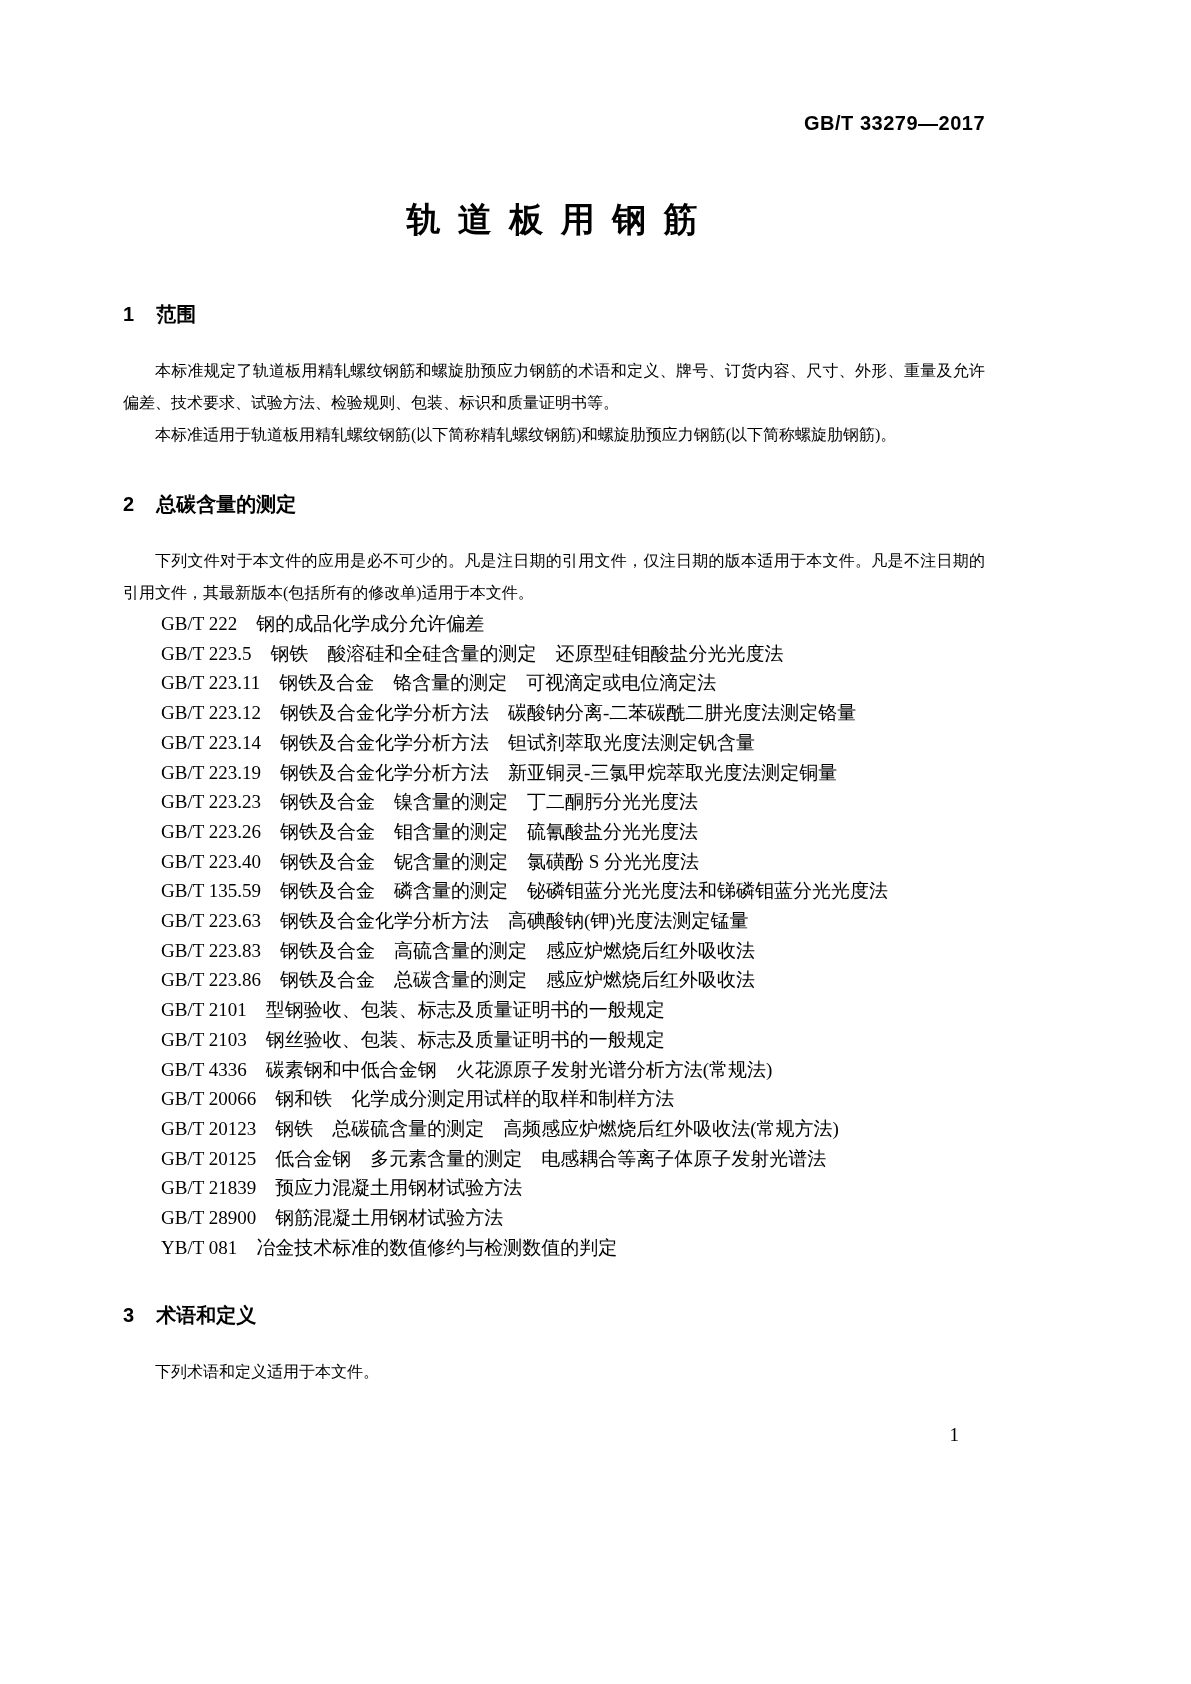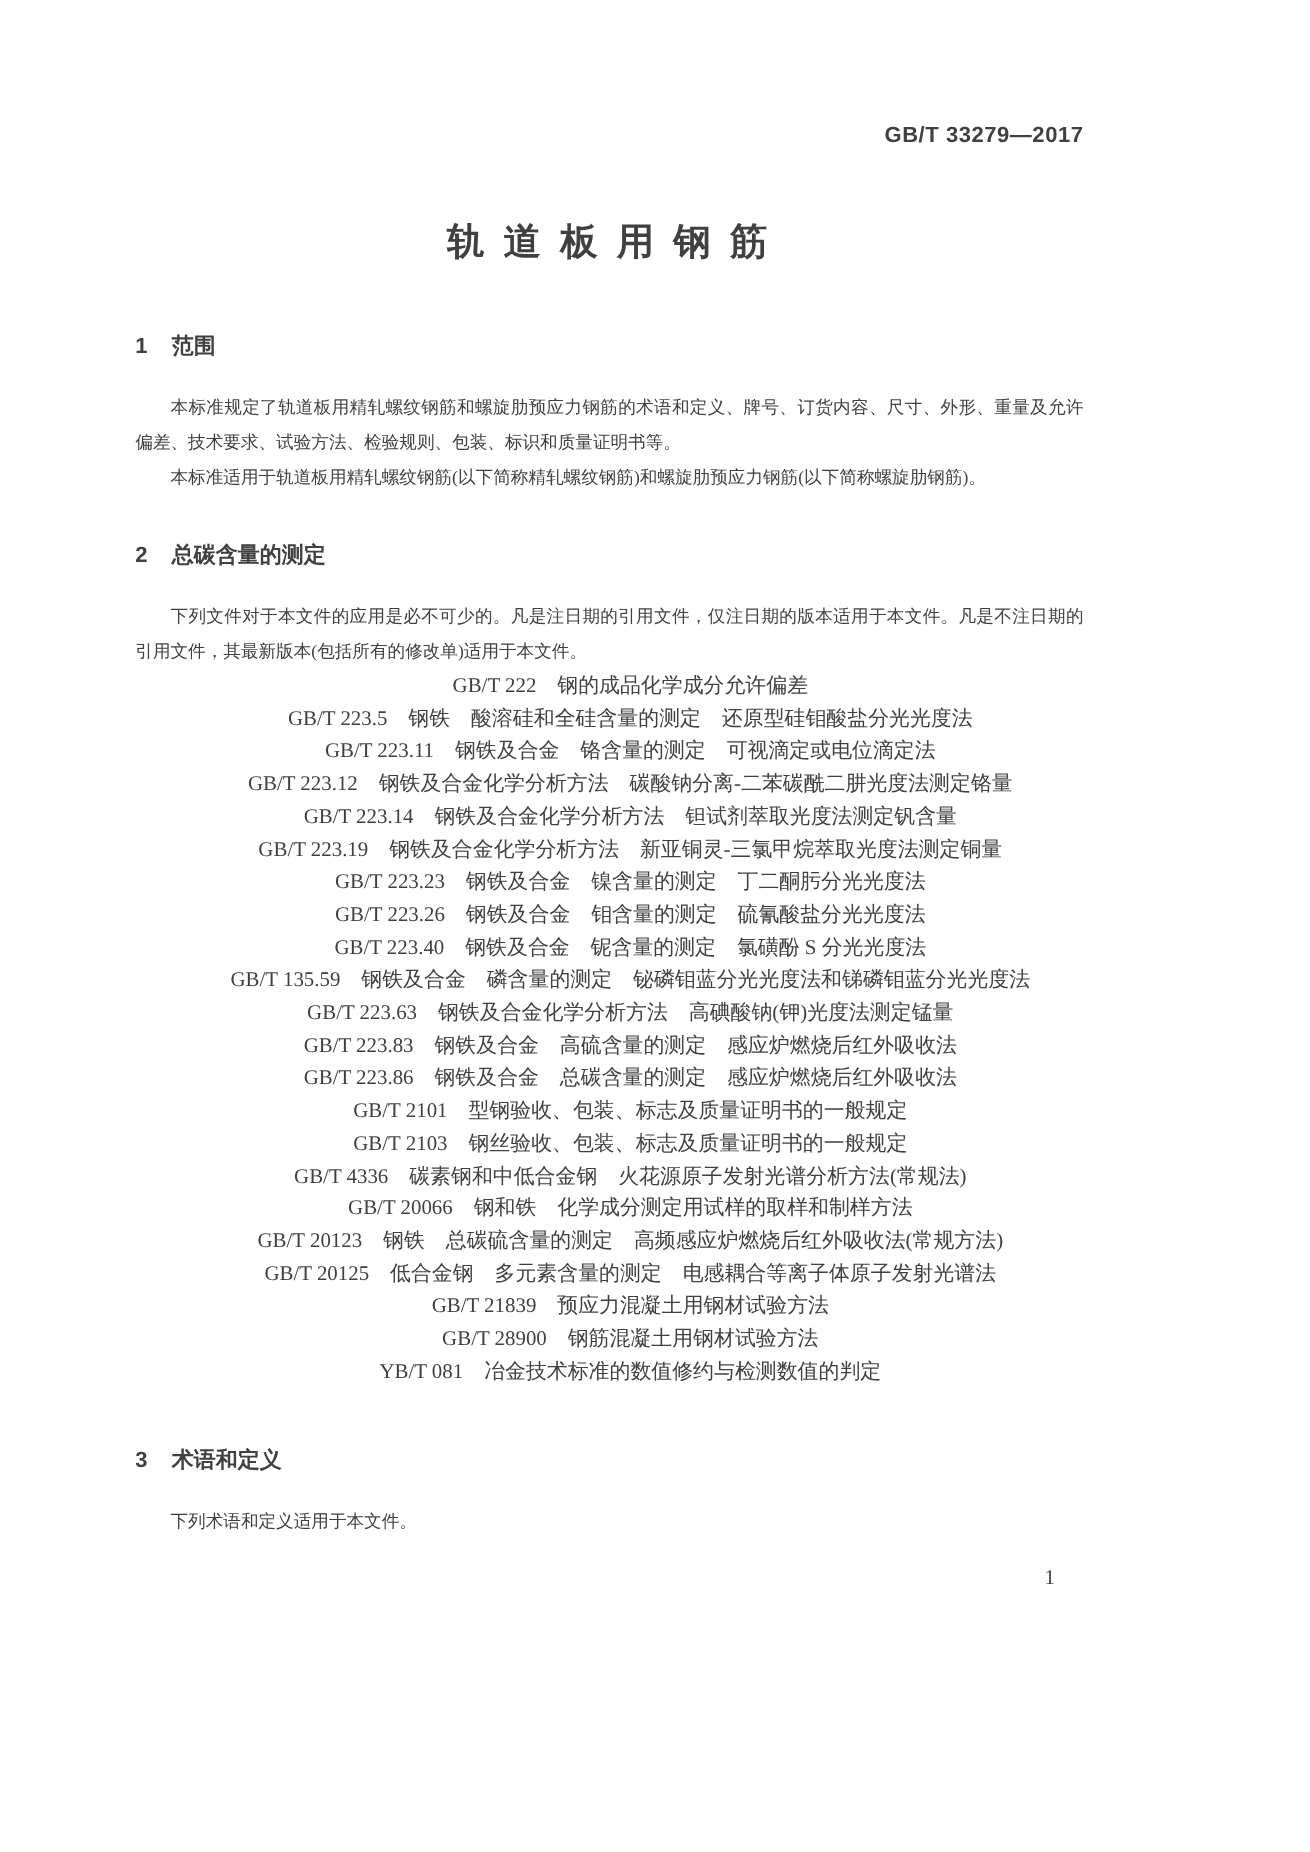--- a/index.html
+++ b/index.html
@@ -5,21 +5,21 @@
   html, body {
     margin: 0;
     padding: 0;
     background: #ffffff;
   }
   .page {
     position: relative;
     width: 1191px;
     height: 1684px;
     background: #ffffff;
-    color: #404040;
+    color: #000000;
     font-family: "Liberation Serif", "DejaVu Serif", serif;
     box-sizing: border-box;
     padding: 0 206px 0 123px;
     overflow: hidden;
   }
   .doc-header {
     padding-top: 112px;
     text-align: right;
     font-family: "Liberation Sans", "DejaVu Sans", sans-serif;
     font-size: 20px;
@@ -38,36 +38,35 @@
     font-family: Liberation Sans, sans-serif;
     font-size: 20px;
     font-weight: 700;
   }
   .sec-heading .sec-num {
     display: inline-block;
     margin-right: 1.1em;
   }
   .sec-1 .sec-heading { margin-top: 58px; }
   .sec-2 .sec-heading { margin-top: 40px; }
-  .sec-3 .sec-heading { margin-top: 52px; }
+  .sec-3 .sec-heading { margin-top: 40px; }
   .body-text {
     font-size: 16px;
     line-height: 32px;
     text-align: justify;
     margin: 0;
     text-indent: 2em;
   }
   .sec-1 .body-text.first,
   .sec-2 .body-text.first,
   .sec-3 .body-text.first {
     margin-top: 27px;
   }
   .references {
     margin-top: 0;
-    text-align: center;
   }
   .ref-line {
     font-size: 19px;
     line-height: 29.7px;
     padding-left: 2em;
     white-space: pre-wrap;
   }
   .page-number {
     position: absolute;
     right: 232px;

